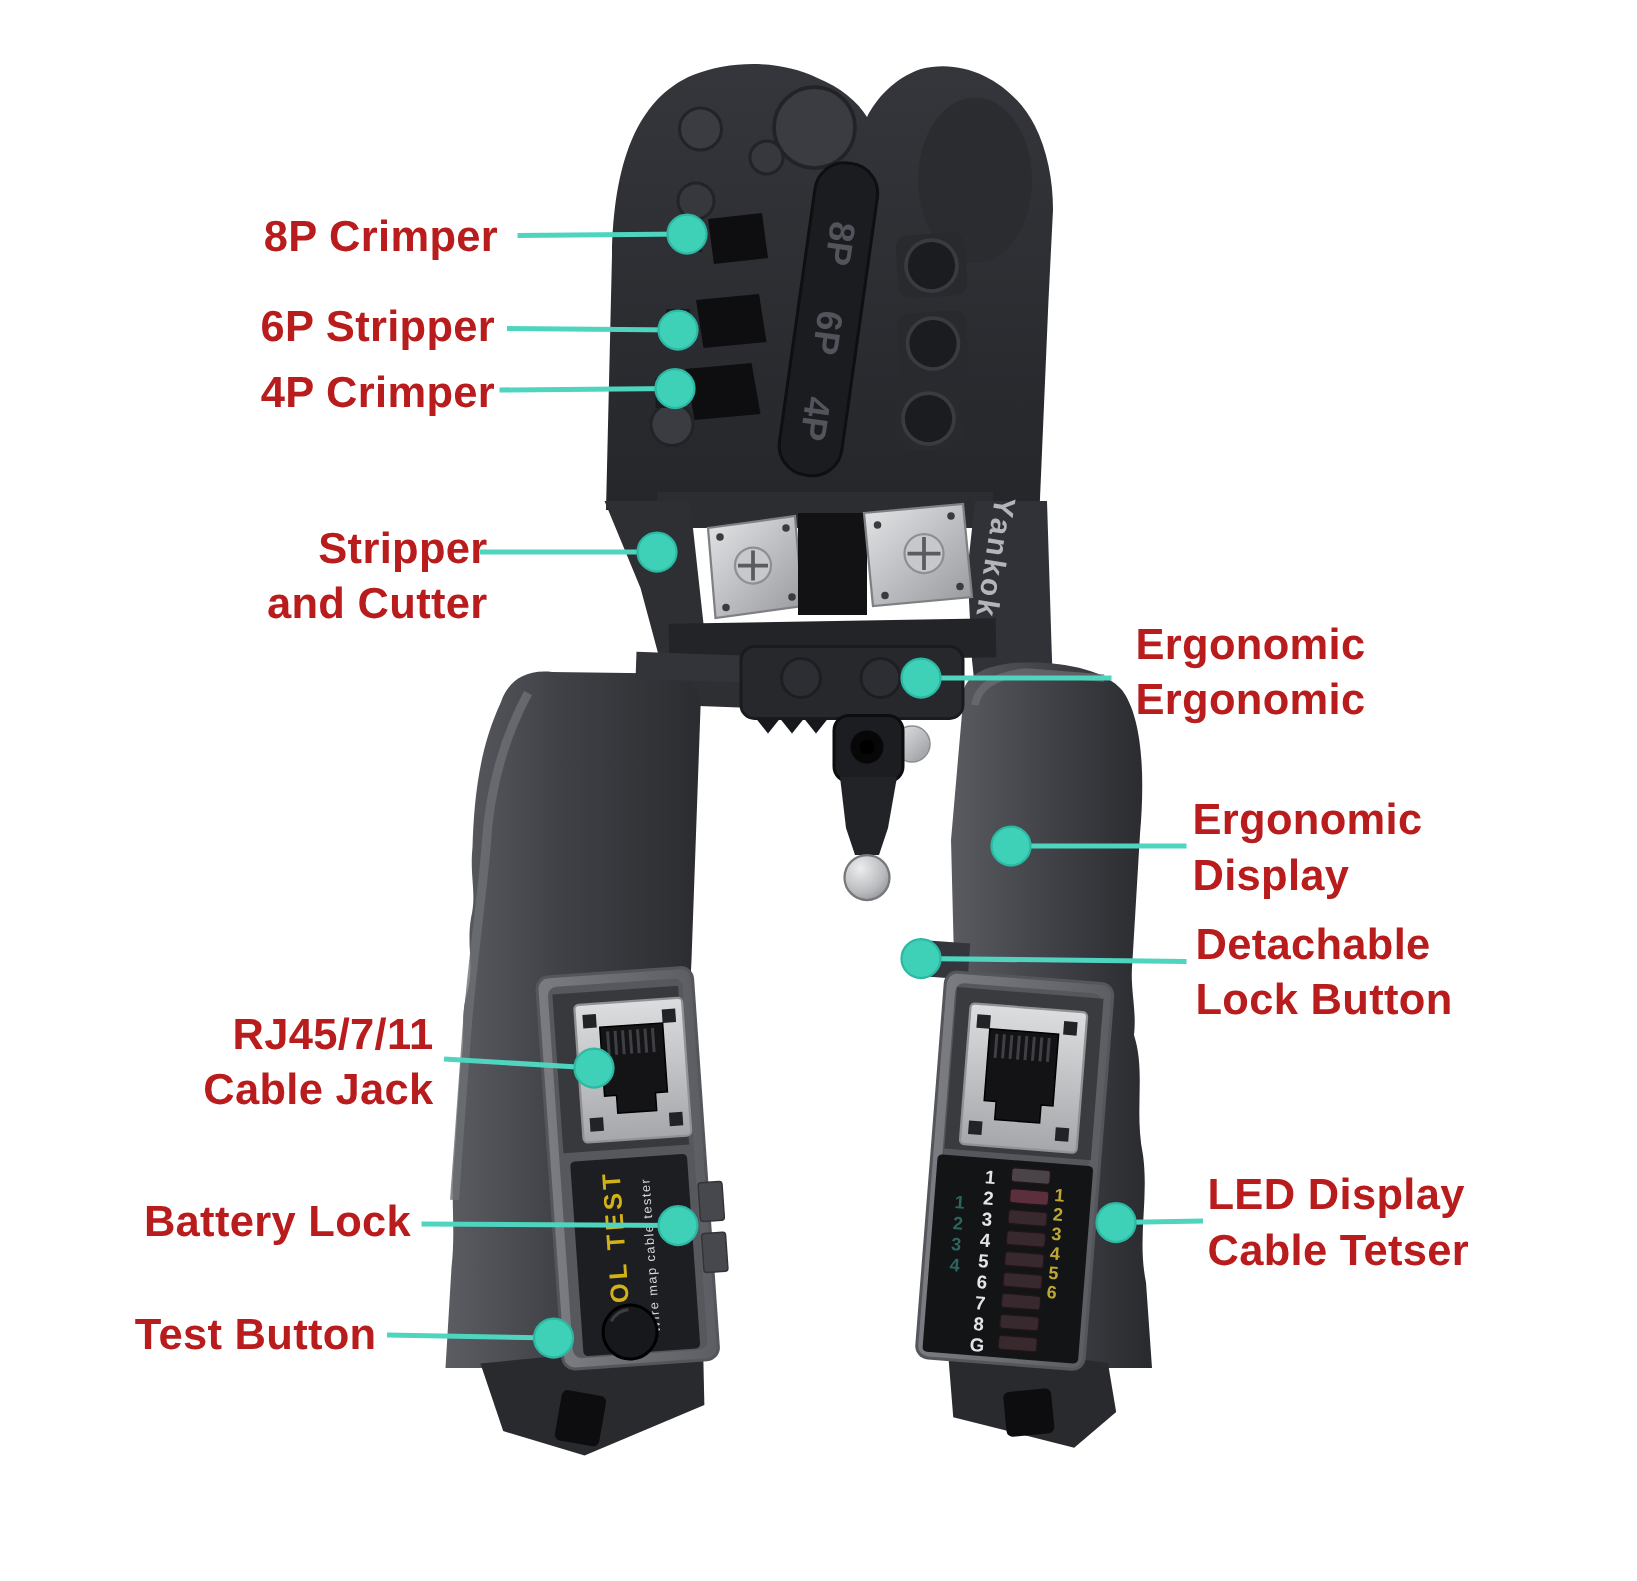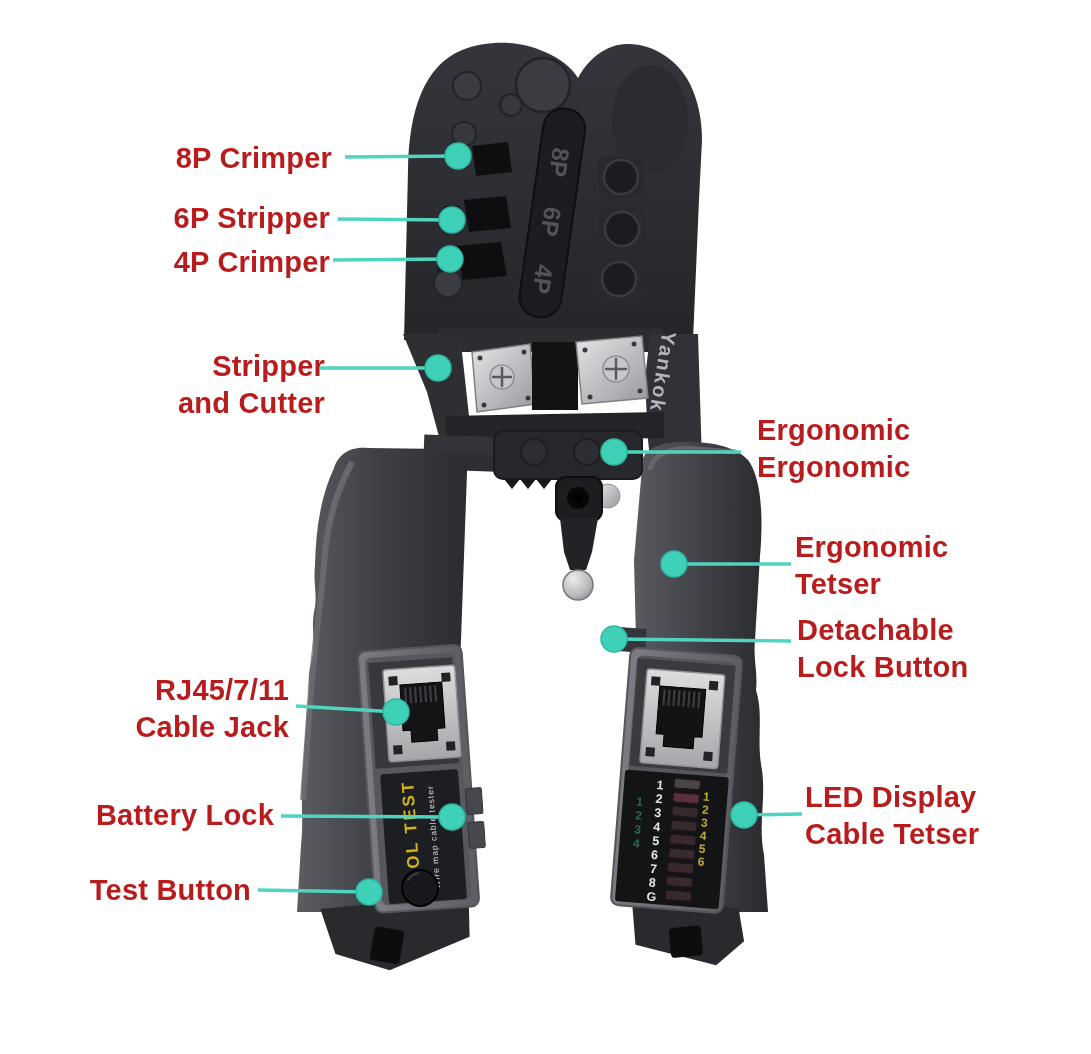--- a/index.html
+++ b/index.html
@@ -265,21 +265,21 @@
   <div class="label ra" style="right:766px;top:348px">
     <span>Stripper</span><br>
     <span>and Cutter</span>
   </div>
   <div class="label" style="left:757px;top:412px">
     <span>Ergonomic</span><br>
     <span>Ergonomic</span>
   </div>
   <div class="label" style="left:795px;top:529px">
     <span>Ergonomic</span><br>
-    <span>Tetser</span>
+    <span>Display</span>
   </div>
   <div class="label" style="left:797px;top:612px">
     <span>Detachable</span><br>
     <span>Lock Button</span>
   </div>
   <div class="label ra" style="right:802px;top:672px">
     <span>RJ45/7/11</span><br>
     <span>Cable Jack</span>
   </div>
   <div class="label ra" style="right:817px;top:797px">

